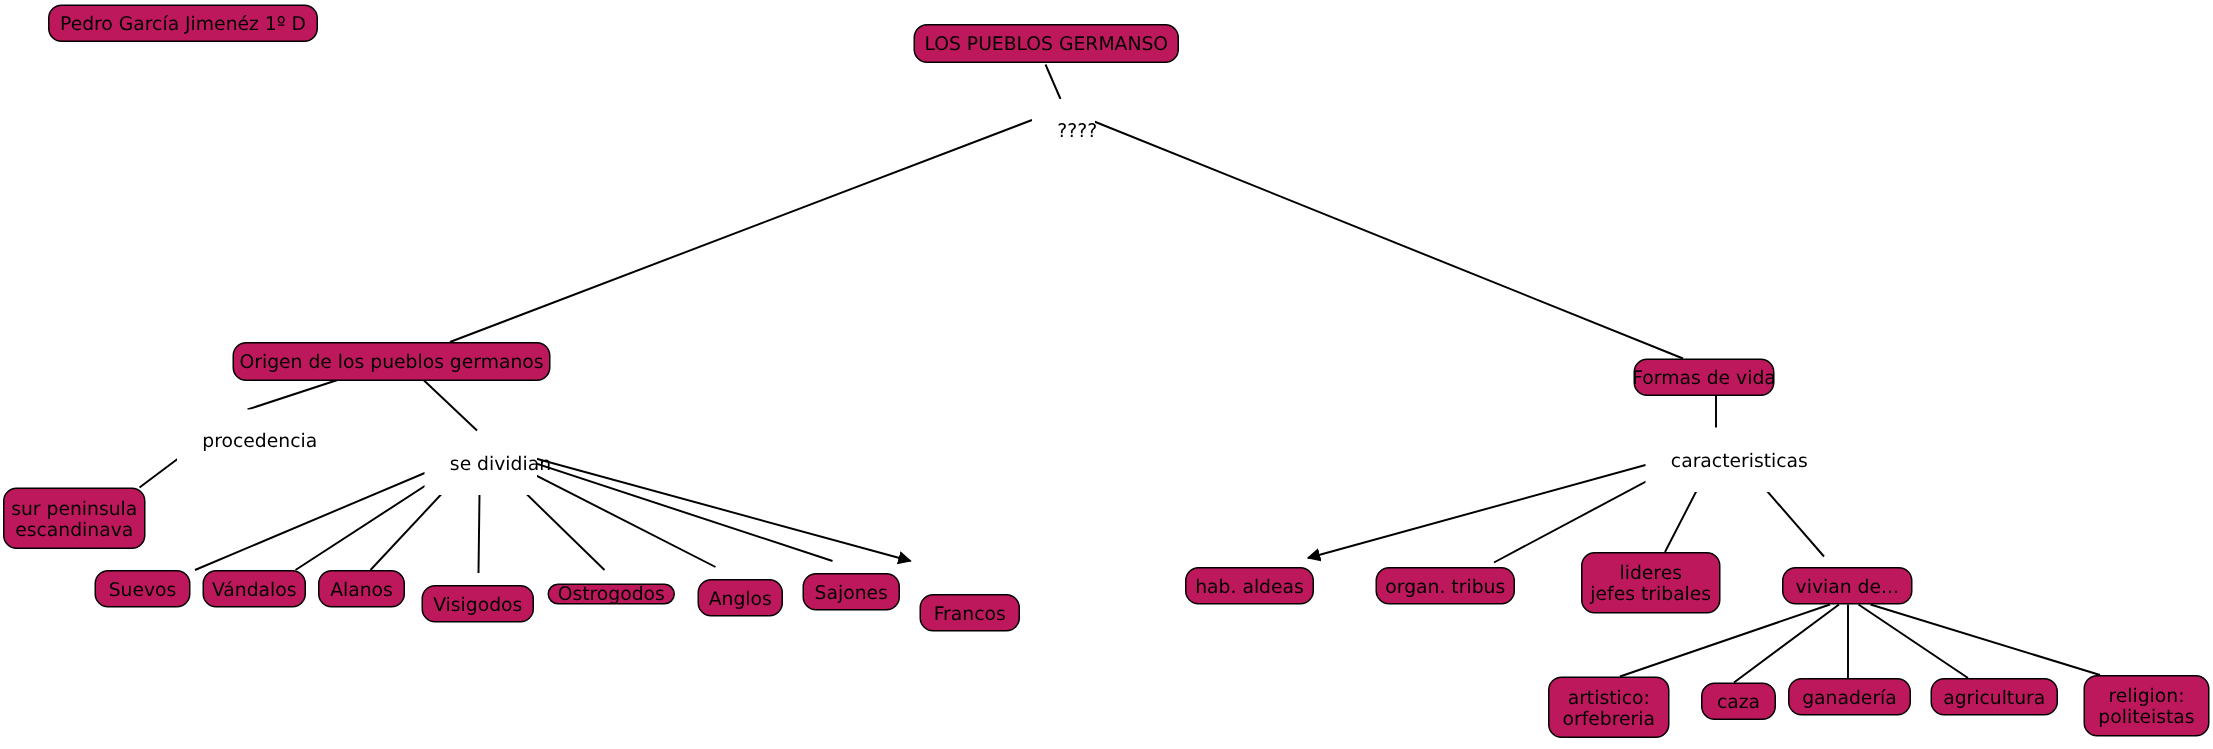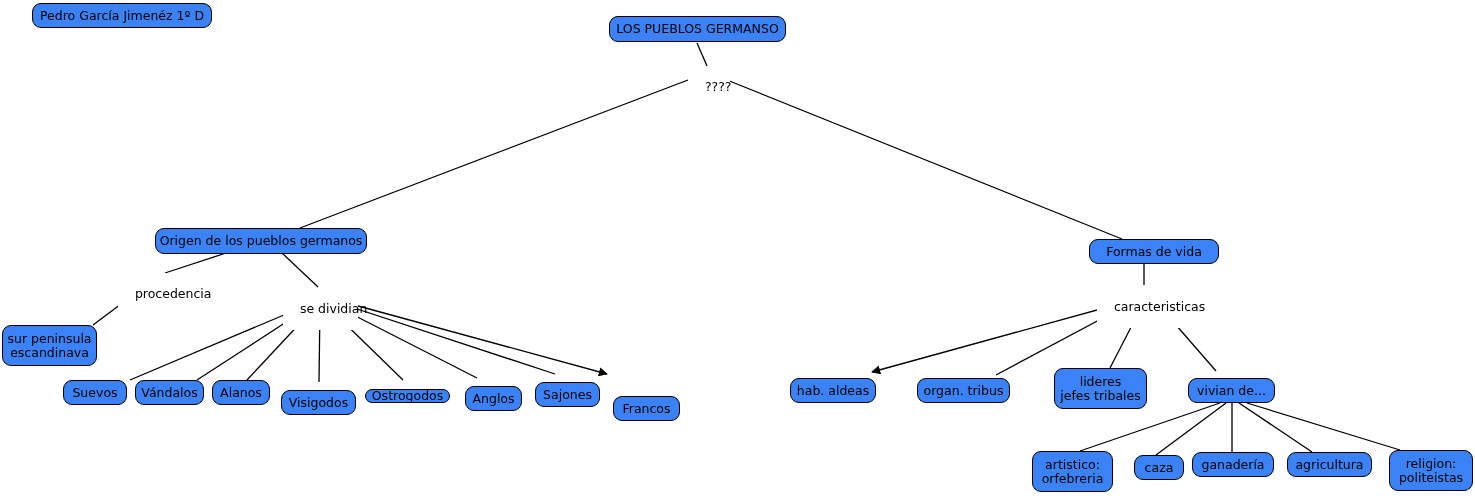--- a/index.html
+++ b/index.html
@@ -23,21 +23,21 @@
     position: absolute;
     left: 0;
     top: 0;
     width: 1475px;
     height: 499px;
     pointer-events: none;
   }
   .node {
     position: absolute;
     box-sizing: border-box;
-    background: #3b82f6;
+    background: #be185d;
     border: 1.4px solid #000000;
     border-radius: 9px;
     display: flex;
     align-items: center;
     justify-content: center;
     text-align: center;
     font-size: 12.5px;
     line-height: 14px;
     color: #000000;
     padding: 2px 7px;
@@ -114,21 +114,21 @@
   </div>
 
   <div class="link-label" style="left:688px; top:66px; width:40px;">
     <span>????</span>
   </div>
 
   <div class="node" style="left:155px; top:228px; width:212px; height:26px;">
     <span>Origen de los pueblos germanos</span>
   </div>
 
-  <div class="node" style="left:1089px; top:239px; width:130px; height:25px;">
+  <div class="node" style="left:1089px; top:239px; width:94px; height:25px;">
     <span>Formas de vida</span>
   </div>
 
   <div class="link-label" style="left:118px; top:273px; width:77px;">
     <span>procedencia</span>
   </div>
 
   <div class="link-label" style="left:283px; top:288px; width:73px;">
     <span>se dividian</span>
   </div>

